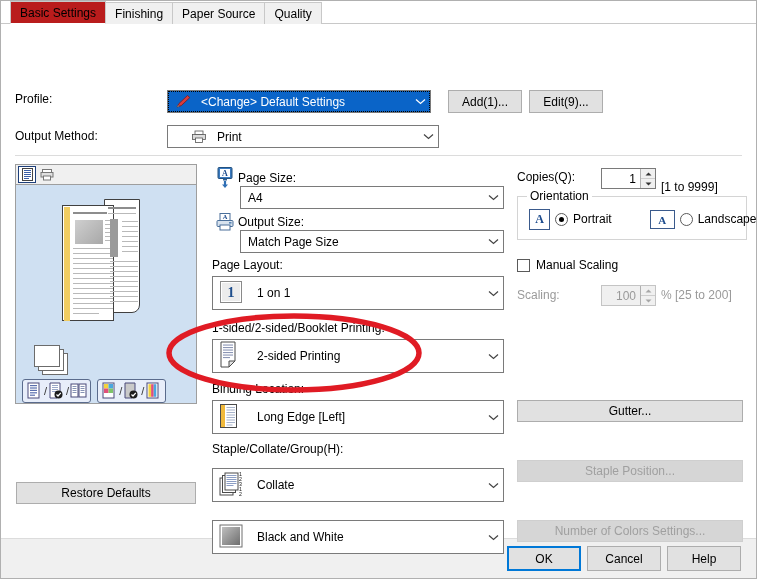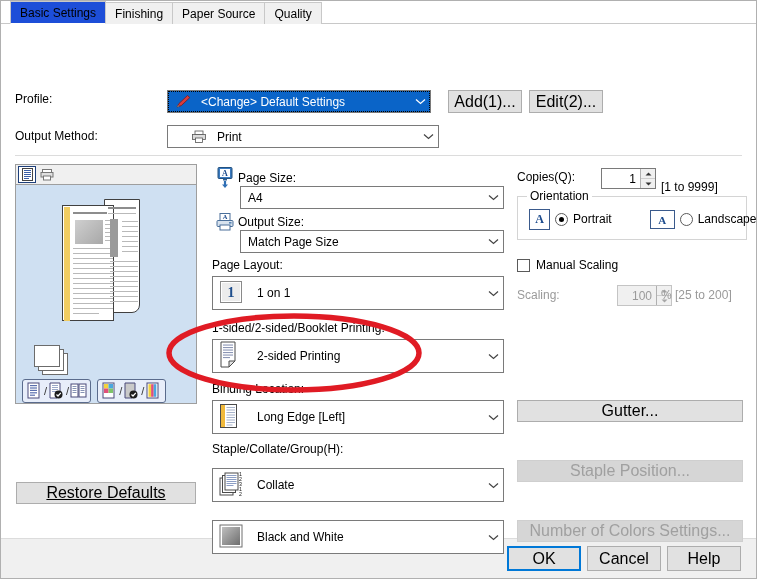--- a/index.html
+++ b/index.html
@@ -81,21 +81,21 @@
     background: #f0f0f0;
     border: 1px solid #c8c8c8;
     border-bottom: none;
     margin-right: -1px;
     position: relative;
     z-index: 1;
     white-space: nowrap;
     cursor: default;
   }
   .tab.active {
-    background: #1d4ed8;
+    background: #b91c1c;
     height: 23px;
     z-index: 3;
     border-bottom: 1px solid #ffffff;
   }
 
   
   #content {
     flex: 1 1 auto;
     background: #ffffff;
     position: relative;
@@ -159,21 +159,21 @@
     padding-left: 5px;
   }
   .combo.tall .cb-text { padding-left: 6px; }
 
   
   .btn {
     background: #e1e1e1;
     border: 1px solid #adadad;
     height: 23px;
     display: flex; align-items: center; justify-content: center;
-    font-size: 16px;
+    font-size: 12px;
     color: #000;
     white-space: nowrap;
     cursor: default;
     user-select:none;
   }
   .btn.disabled { color: #a0a0a0; border-color: #cfcfcf; background:#d6d6d6; }
   .btn.default { border: 2px solid #0078d7; background:#e1e1e1; }
 
   
   #leftpanel {
@@ -375,21 +375,21 @@
       <span class="cb-arrow">
         <svg width="11" height="7" viewBox="0 0 11 7">
             <path d="M1 1.5 L5.5 5.5 L10 1.5" stroke="#fff" stroke-width="1.2" fill="none"></path>
           </svg>
       </span>
     </div>
     <div class="btn" style="position:absolute; left:447px; top:66px; width:74px;">
       <span>Add(1)...</span>
     </div>
     <div class="btn" style="position:absolute; left:528px; top:66px; width:74px;">
-      <span>Edit(2)...</span>
+      <span>Edit(9)...</span>
     </div>
 
     <div class="field-row" style="left:14px; top:105px;">
       <span class="lbl">Output Method:</span>
     </div>
     <div class="combo icon-combo" style="position:absolute; left:166px; top:101px; width:272px;padding-left:16px;">
       <span class="cb-icon">
         <svg width="16" height="14" viewBox="0 0 16 14">
           <rect x="4" y="1" width="8" height="3.5" fill="#fff" stroke="#555" stroke-width="0.8"></rect>
           <rect x="1.5" y="4.5" width="13" height="5" fill="#dcdcdc" stroke="#555" stroke-width="0.8"></rect>
@@ -556,21 +556,21 @@
                 <rect x="6.1" y="2.2" width="2.6" height="12.6" fill="#e0507a"></rect>
                 <rect x="8.7" y="2.2" width="2.6" height="12.6" fill="#4aa6df"></rect>
               </svg>
             </span>
           </div>
         </div>
       </div>
 
     </div>
 
-    <div class="btn" style="position:absolute; left:15px; top:458px; width:180px; height:22px;text-decoration:underline;">
+    <div class="btn" style="position:absolute; left:15px; top:458px; width:180px; height:22px;">
       <span>Restore Defaults</span>
     </div>
 
     <div class="mid-label" style="position:absolute; left:211px; top:144px; width:292px;">
       <span class="ic">
         <svg width="20" height="22" viewBox="0 0 20 22">
           <rect x="3" y="0.5" width="14" height="11" rx="1" fill="#3a7ac0" stroke="#24527f"></rect>
           <rect x="5" y="2" width="10" height="8" fill="#ffffff"></rect>
           <text x="10" y="9" font-size="8" font-family="Liberation Serif, serif" font-weight="bold" fill="#1b4a8c" text-anchor="middle">A</text>
           <rect x="8" y="11.5" width="4" height="2" fill="#2c5f94"></rect>
@@ -784,21 +784,21 @@
     </div>
 
     <div style="position:absolute; left:516px; top:234px; display:flex; align-items:center;">
       <span class="chk"></span>
       <span class="lbl">Manual Scaling</span>
     </div>
 
     <div style="position:absolute; left:516px; top:264px;">
       <span class="lbl dim">Scaling:</span>
     </div>
-    <div class="spin dim" style="position:absolute; left:600px; top:261px;margin-left:16px;">
+    <div class="spin dim" style="position:absolute; left:600px; top:261px;">
       <span class="sp-val">100</span>
       <span class="sp-btns">
         <span class="sp-b">
           <svg width="7" height="4" viewBox="0 0 7 4">
               <path d="M3.5 0.5 L6.5 3.5 L0.5 3.5 Z" fill="#a6a6a6"></path>
             </svg>
         </span>
         <span class="sp-b">
           <svg width="7" height="4" viewBox="0 0 7 4">
               <path d="M3.5 3.5 L0.5 0.5 L6.5 0.5 Z" fill="#a6a6a6"></path>

